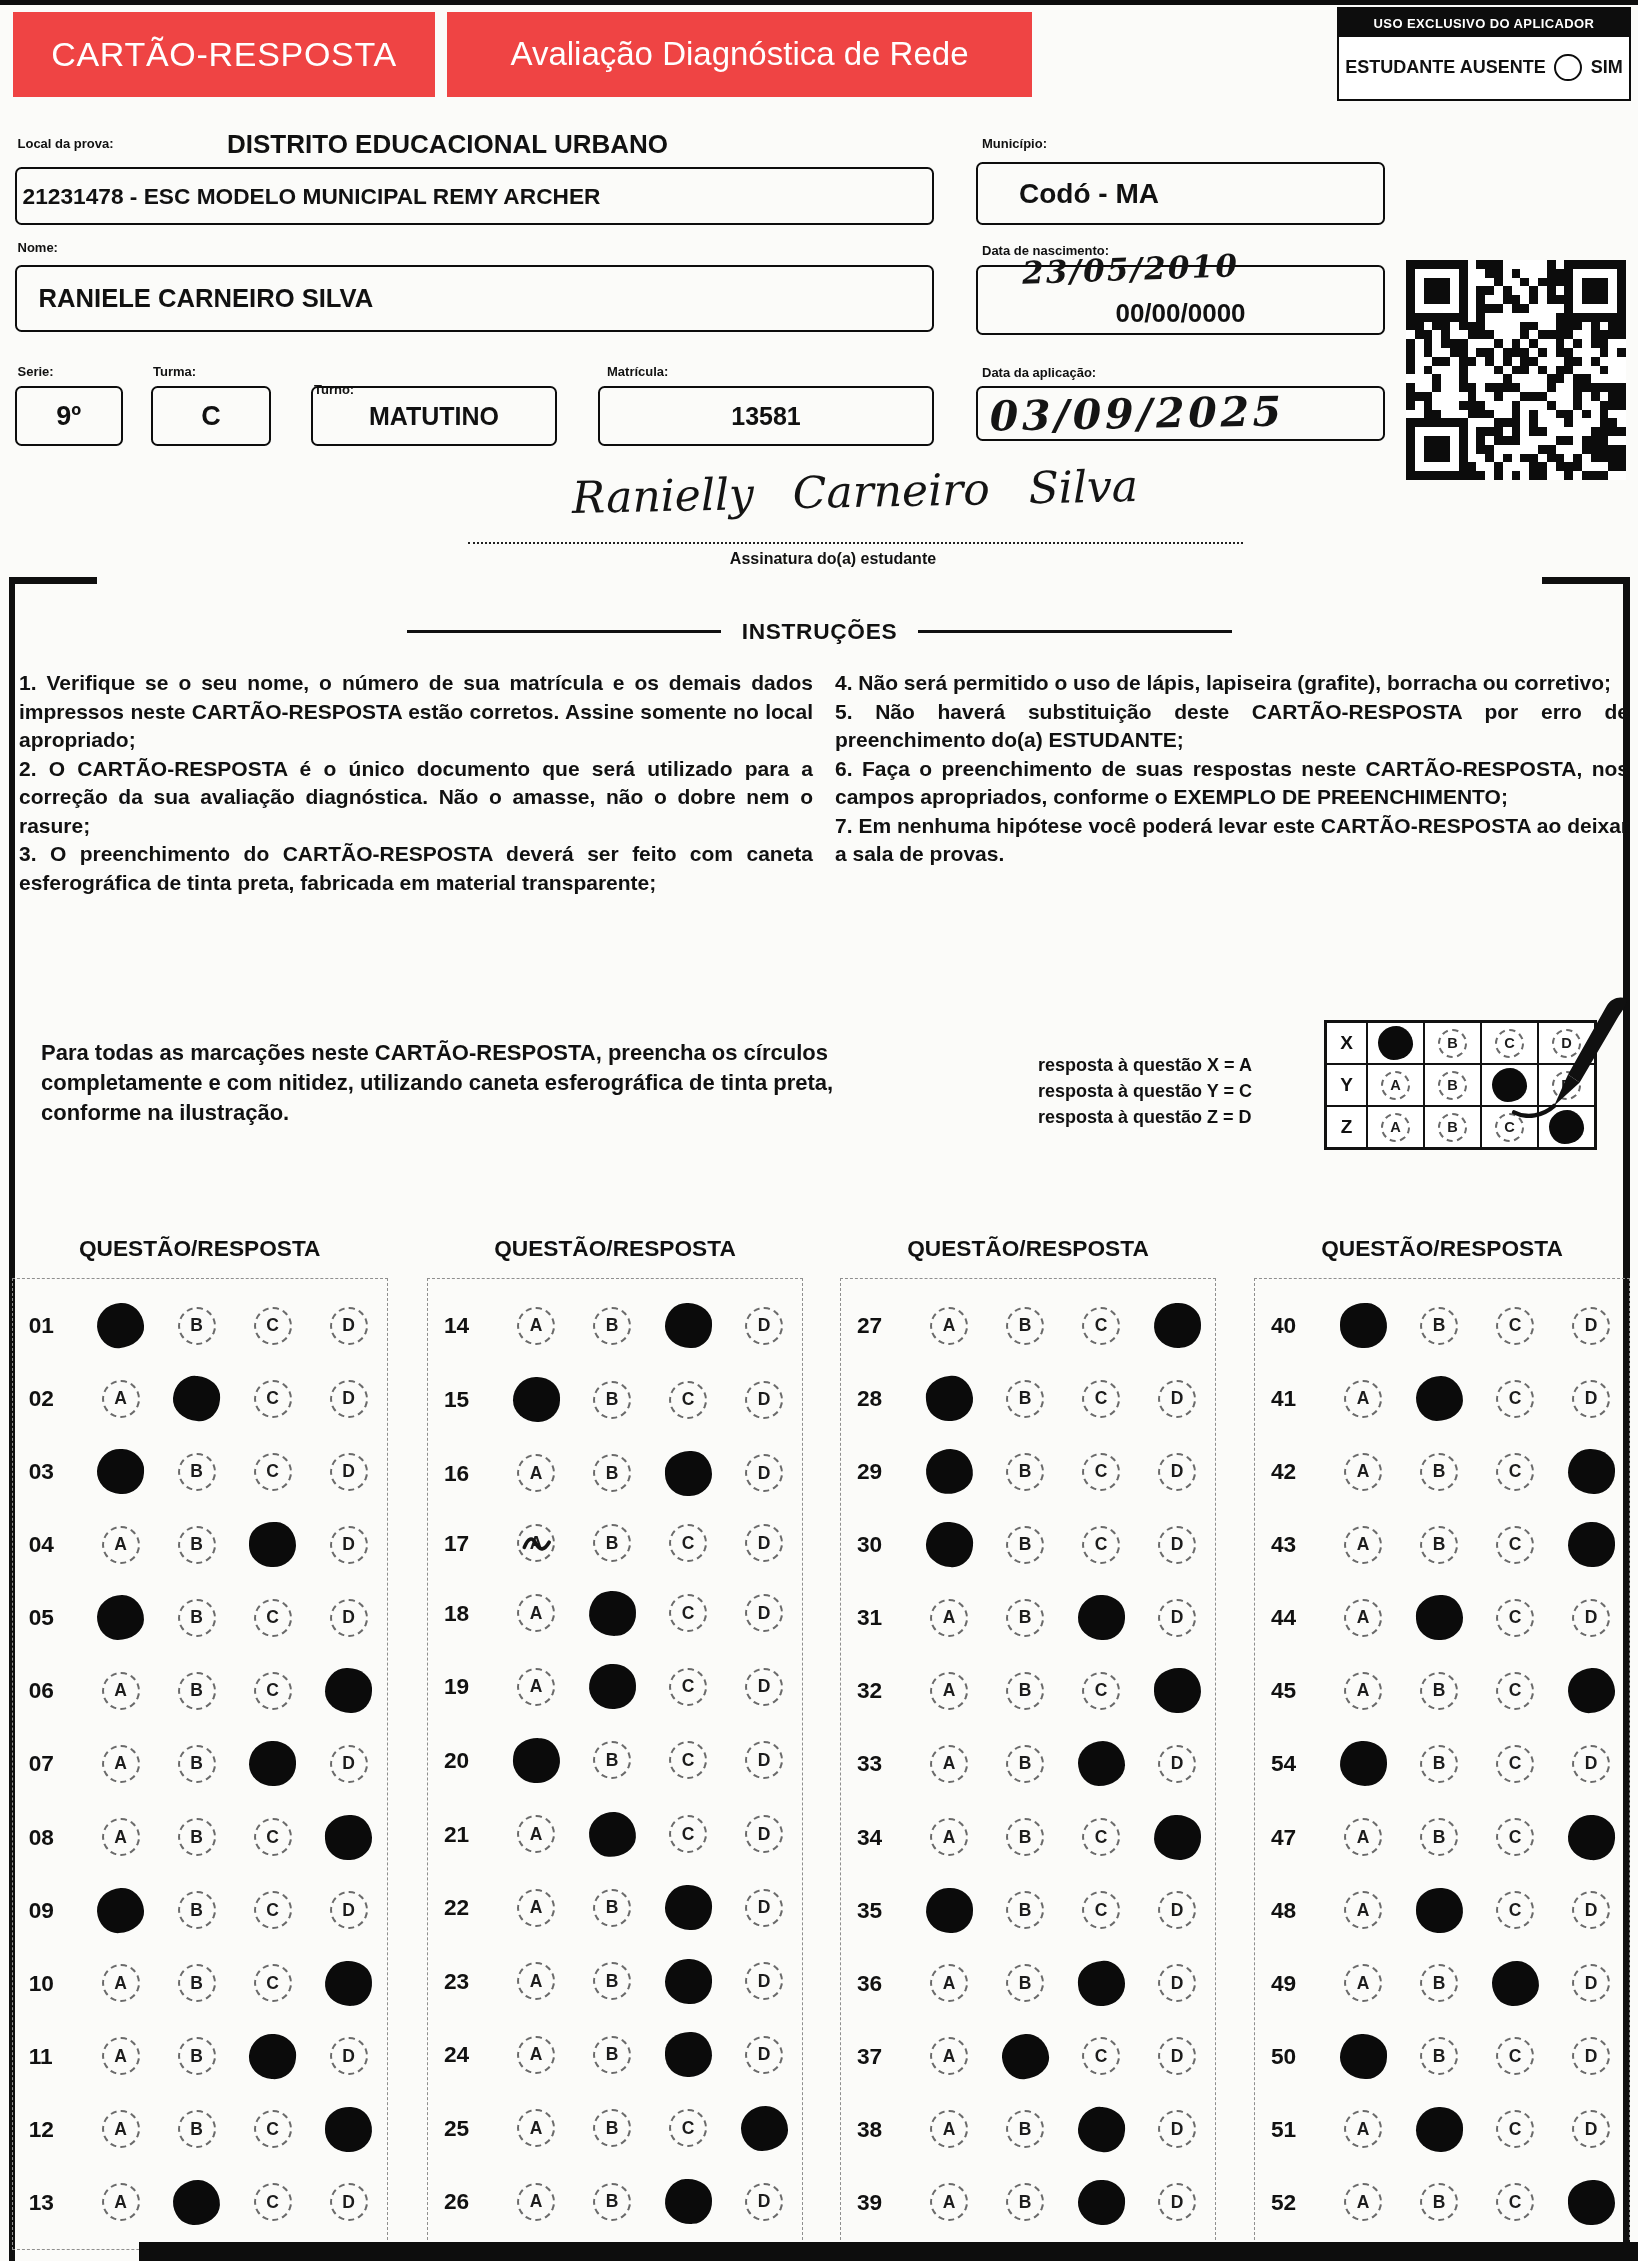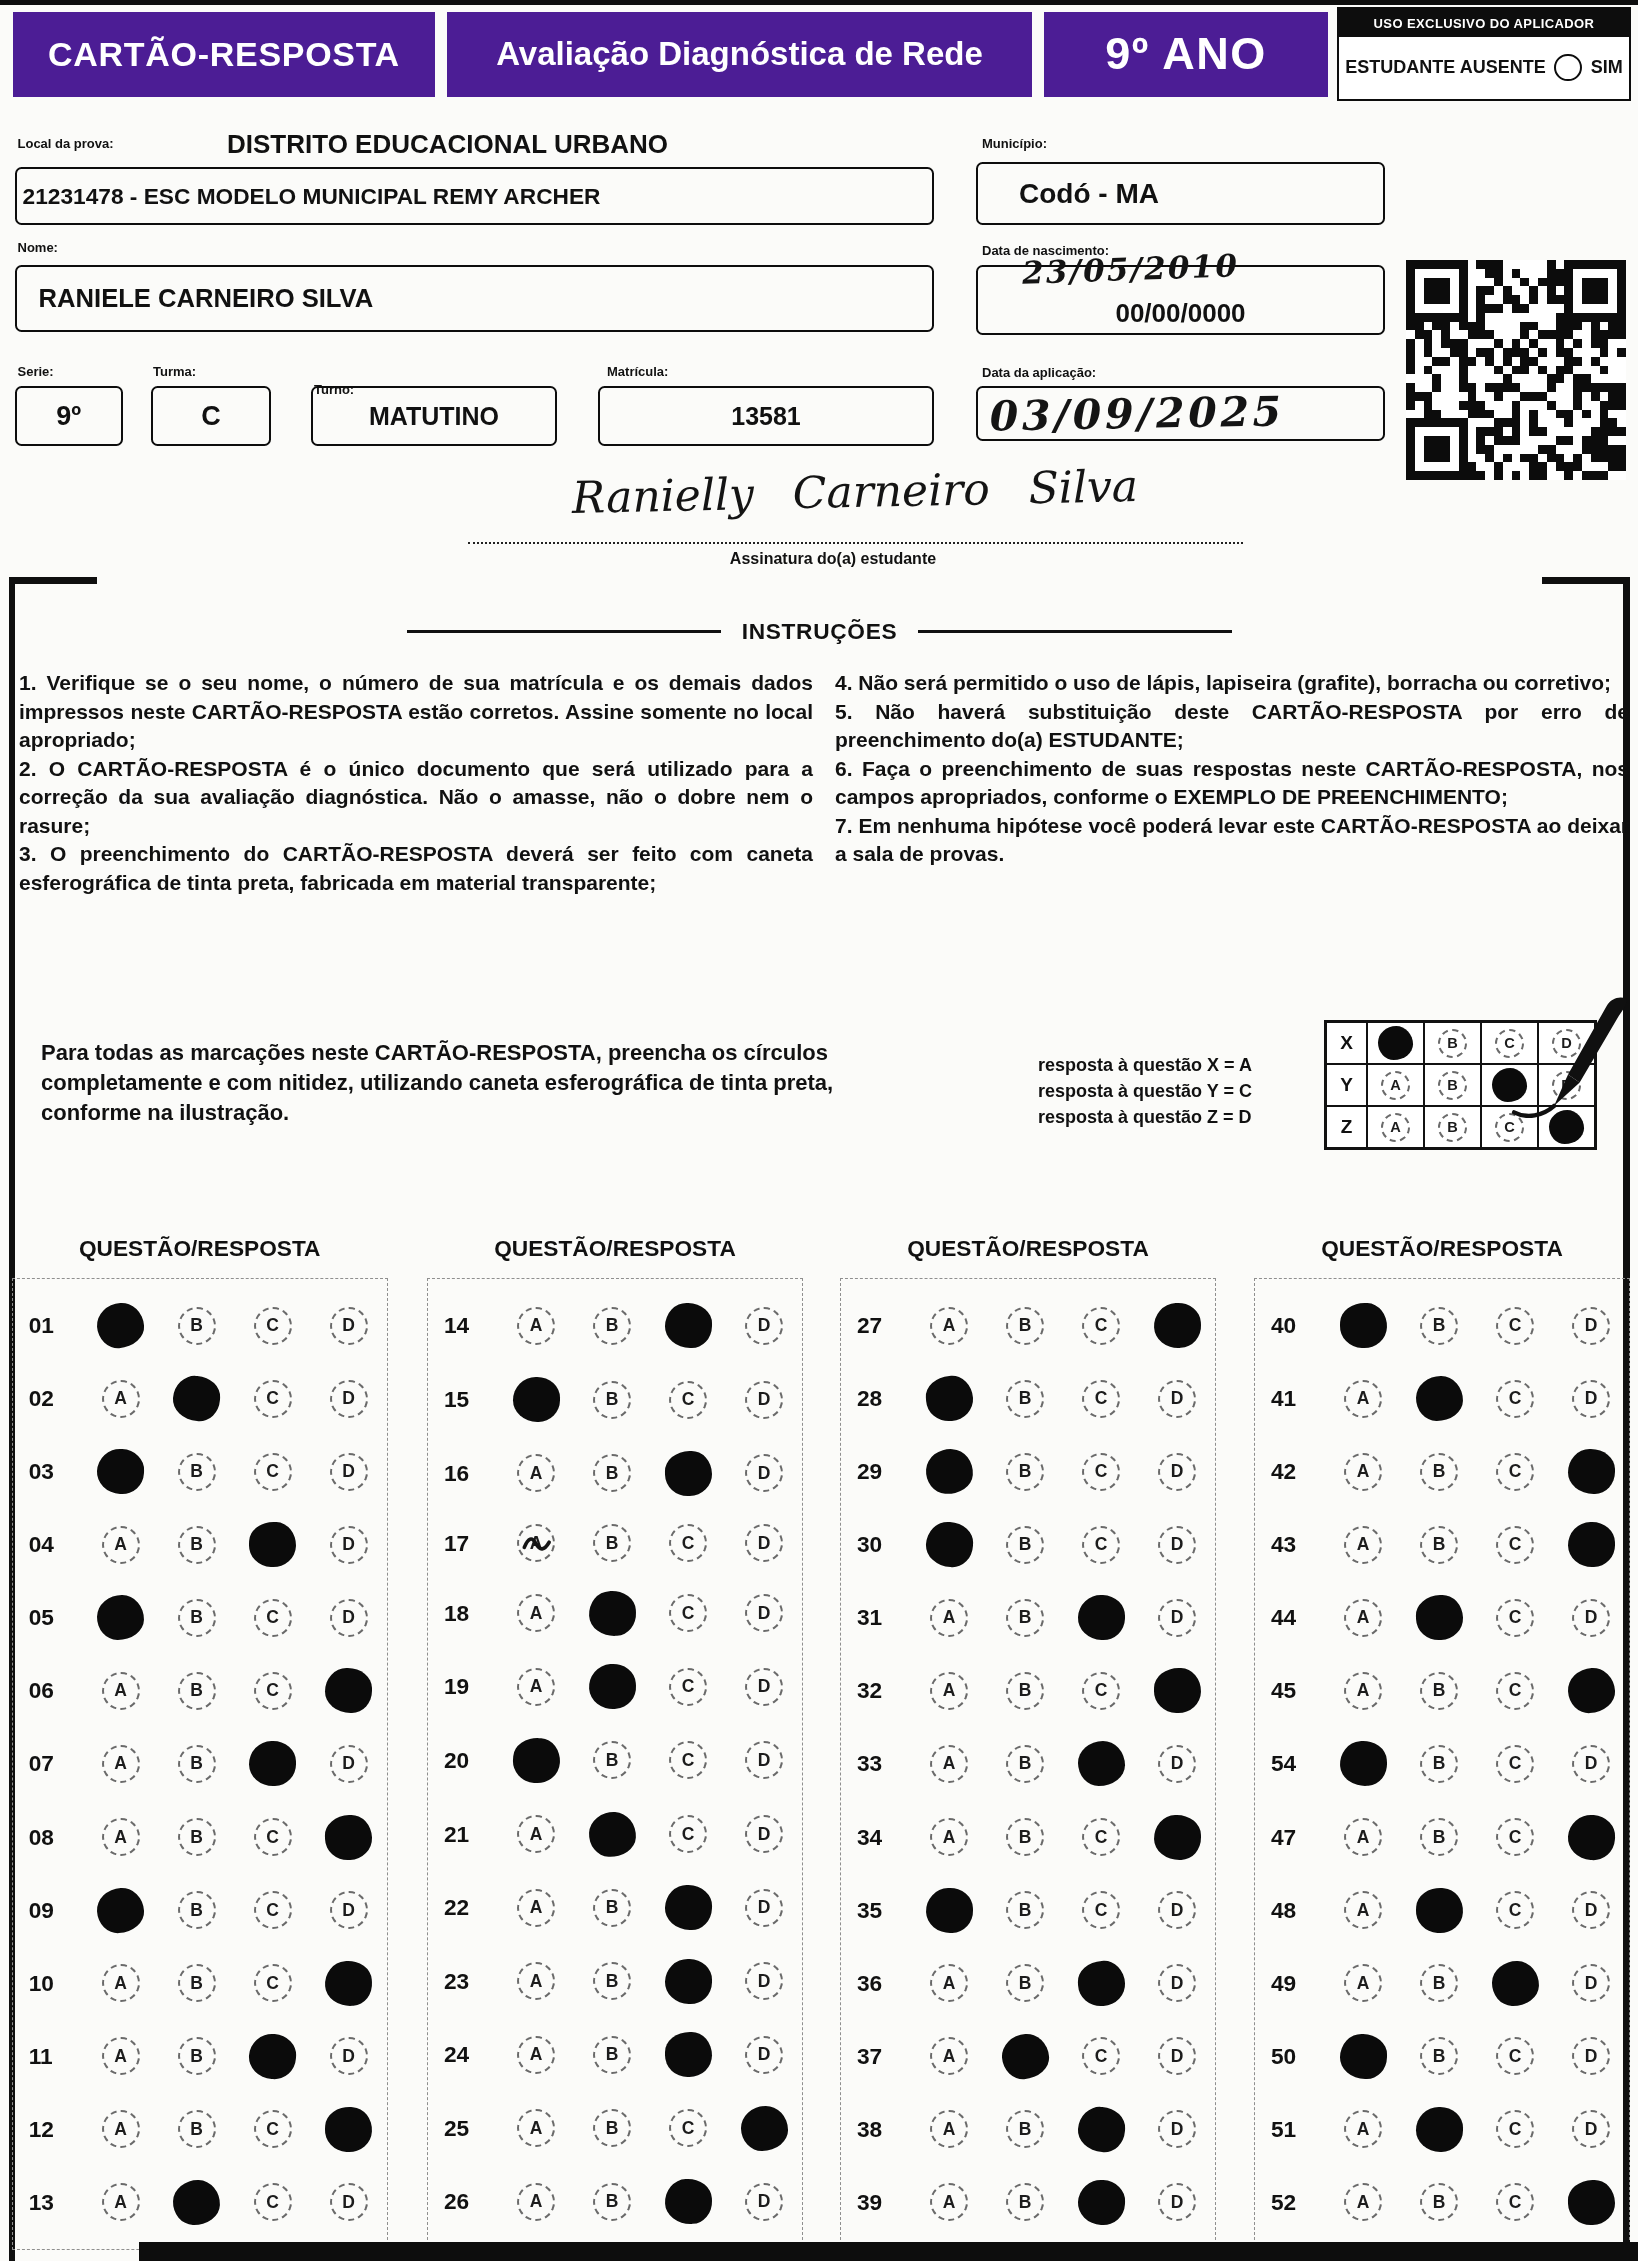--- a/index.html
+++ b/index.html
@@ -1,22 +1,22 @@
 <!DOCTYPE html>
 <html style="font-size:11.7px"><head>
 <meta charset="utf-8">
 <style>
   html,body{margin:0;padding:0;background:#d9d9d9;}
   .page{position:relative;width:1639px;height:2261px;background:#fbfbf9;
         font-family:"Liberation Sans",sans-serif;color:#111;overflow:hidden;}
   .topline{position:absolute;left:0;top:0;width:100%;height:5.1px;background:#0d0d0d;}
 
   
-  .hdr-box{position:absolute;background:#4c1d95;color:#fff;display:flex;align-items:center;
-           justify-content:center;font-weight:bold;}
+  .hdr-box{position:absolute;background:#ef4444;color:#fff;display:flex;align-items:center;
+           justify-content:center;font-weight:normal;}
   #hdr-title{left:13px;top:11.7px;width:422px;height:85px;font-size:34px;letter-spacing:0.7px;}
   #hdr-sub{left:447px;top:11.7px;width:585px;height:85px;font-size:33px;}
   #hdr-grade{left:1044px;top:11.7px;width:284px;height:85px;font-size:45px;letter-spacing:1.5px;}
   .aplicador{position:absolute;left:1337px;top:7.3px;width:294px;height:94px;border:2.2px solid #0d0d0d;
              background:#fff;box-sizing:border-box;}
   .aplicador .strip{height:28px;background:#0d0d0d;color:#fff;font-size:13px;font-weight:bold;
              display:flex;align-items:center;justify-content:center;letter-spacing:0.4px;}
   .ausente{height:61px;display:flex;align-items:center;justify-content:center;gap:8.8px;
              font-size:18px;font-weight:bold;}
   .circle{width:23.4px;height:23.4px;border:2.2px solid #0d0d0d;border-radius:50%;display:inline-block;}
@@ -96,21 +96,20 @@
   #bottom-bar{position:absolute;left:139px;top:2242px;width:1500px;height:19px;background:#0d0d0d;}
 </style>
 </head>
 <body>
 
 <div class="page">
   <div class="topline"></div>
 
   <div class="hdr-box" id="hdr-title">CARTÃO-RESPOSTA</div>
   <div class="hdr-box" id="hdr-sub">Avaliação Diagnóstica de Rede</div>
-  <div class="hdr-box" id="hdr-grade">9º ANO</div>
   <div class="aplicador">
     <div class="strip">USO EXCLUSIVO DO APLICADOR</div>
     <div class="ausente">
       <span>ESTUDANTE AUSENTE</span>
       <span class="circle"></span>
       <span>SIM</span>
     </div>
   </div>
 
   <div class="lab" style="left:17.5px;top:136px;">Local da prova:</div>

